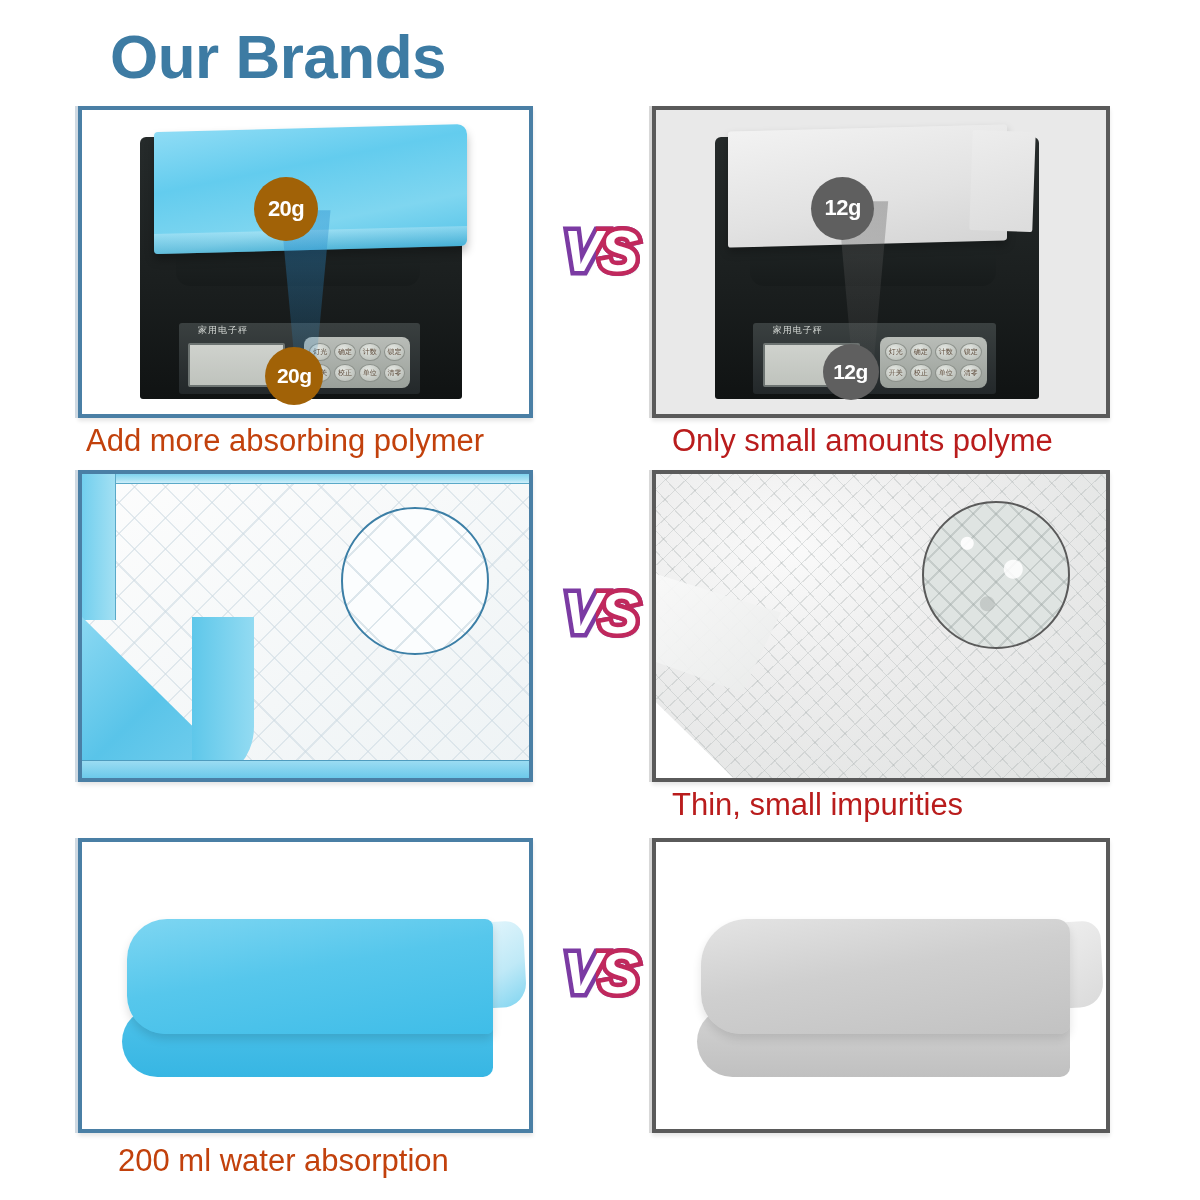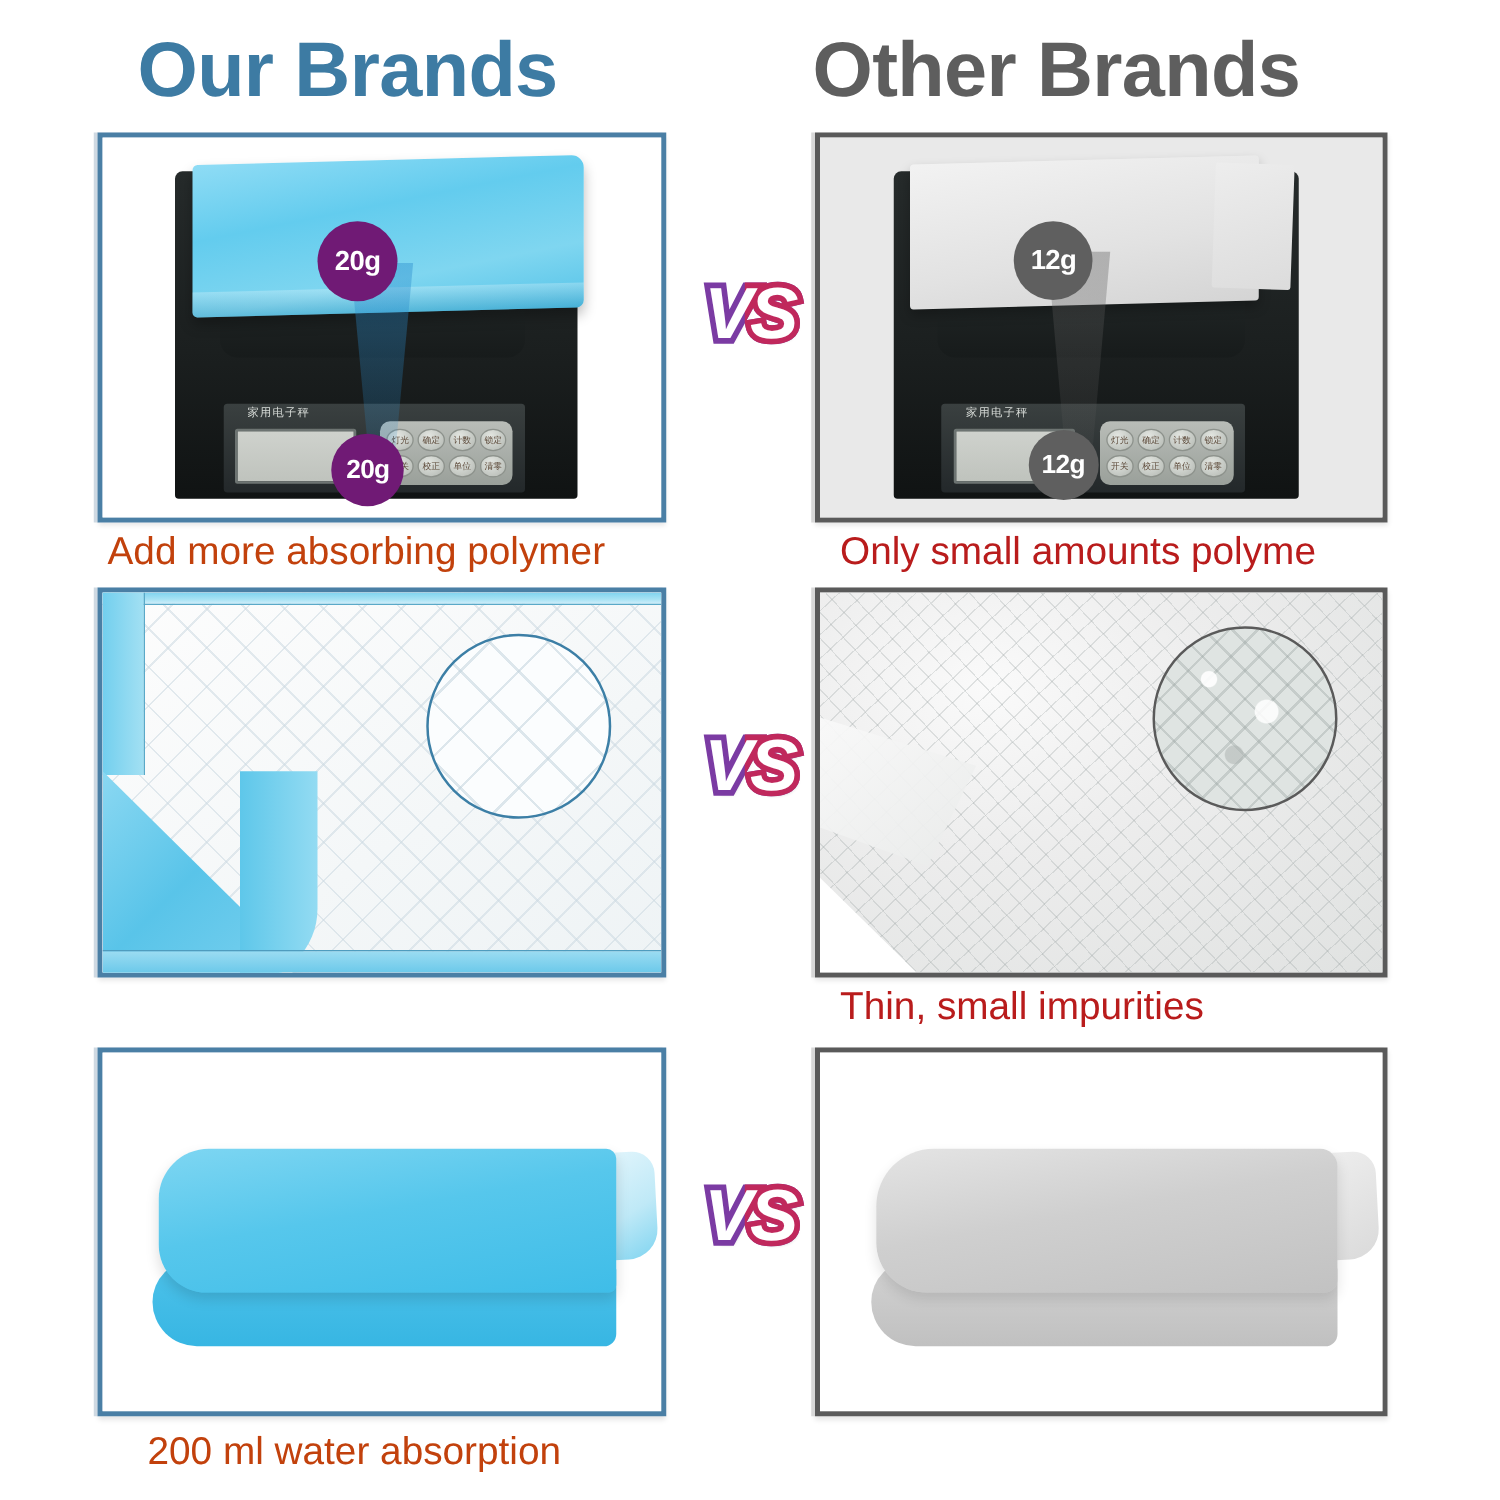--- a/index.html
+++ b/index.html
@@ -216,21 +216,21 @@
     background: linear-gradient(180deg, rgba(95,95,95,.38) 0%, rgba(95,95,95,.14) 100%);
   }
   .badge {
     position: absolute;
     border-radius: 50%;
     display: flex; align-items: center; justify-content: center;
     color: #ffffff;
     font-weight: bold;
     letter-spacing: -0.5px;
   }
-  .badge.blue { background: #701a75; }
+  .badge.blue { background: #a16207; }
   .badge.gray { background: #5f5f5f; }
 
   
   .quilt {
     position: absolute; inset: 0;
     background:
       repeating-linear-gradient(45deg,  rgba(205,218,226,.55) 0 1.5px, transparent 1.5px 22px),
       repeating-linear-gradient(-45deg, rgba(205,218,226,.55) 0 1.5px, transparent 1.5px 22px),
       linear-gradient(150deg, #fdfdfd 0%, #f4f7f8 60%, #eef3f5 100%);
   }
@@ -364,21 +364,20 @@
   }
   .gray-pad .fold-top { border-radius: 46px 14px 10px 40px; }
 </style>
 </head>
 <body>
 
 <div class="board">
 
   <div class="headings">
     <div class="heading heading-ours">Our Brands</div>
-    <div class="heading heading-other">Other Brands</div>
   </div>
 
   <div class="frame blue col-left row1">
     <div class="scene">
       <div class="scale-bg"></div>
       <div class="scale-body">
         <div class="scale-platform"></div>
         <div class="scale-frontpanel">
           <div class="scale-brand">家用电子秤</div>
           <div class="scale-lcd"></div>

